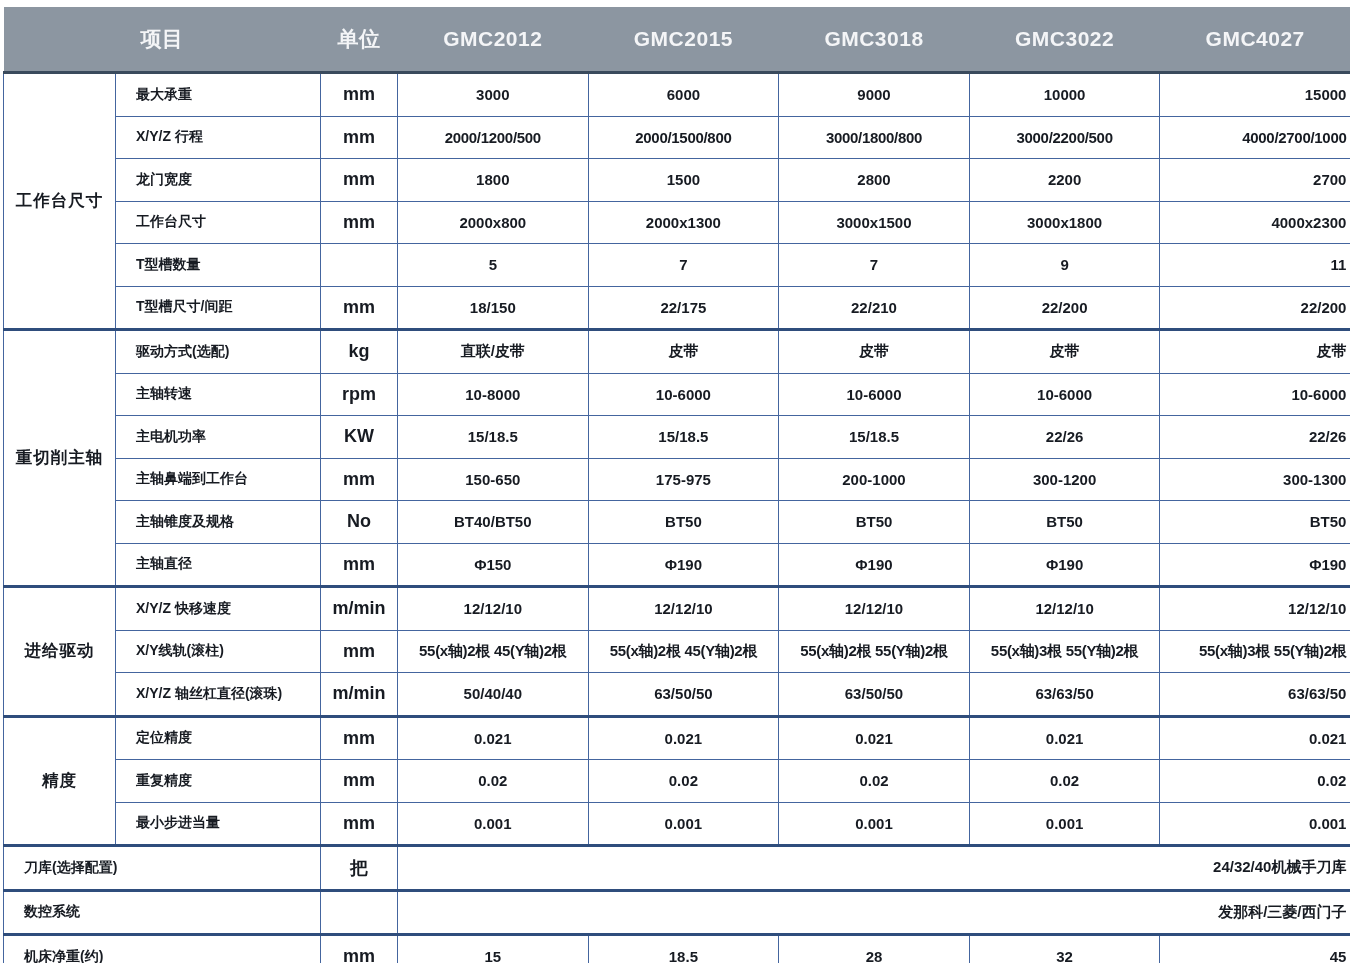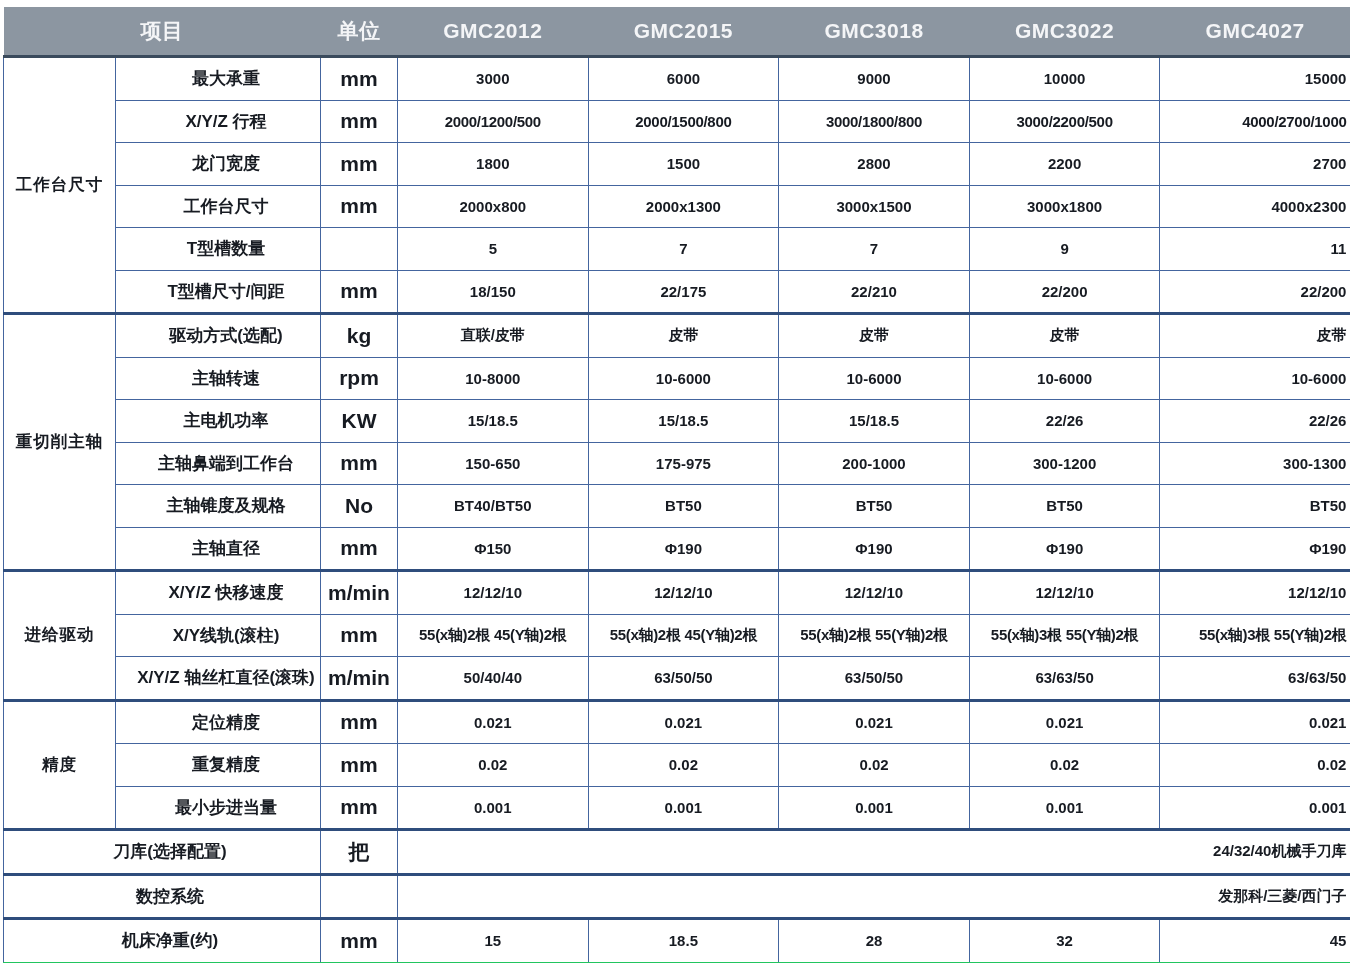--- a/index.html
+++ b/index.html
@@ -7,30 +7,30 @@
     width:1372px;height:963px;background:#ffffff;overflow:hidden;
     font-family:"Liberation Sans","DejaVu Sans",sans-serif;
   }
   table.spec{
     border-collapse:collapse;table-layout:fixed;
     width:1347px;margin:7px 0 0 3px;
   }
   th.hdr{
     background:#8C96A1;color:#F4F5F7;font-weight:bold;font-size:21px;
     height:48px;border:none;border-bottom:3px solid #3A4A5C;
-    letter-spacing:0.5px;padding:0;text-align:center;
+    letter-spacing:0.5px;padding:8px;text-align:center;
   }
   td{
     border:1.5px solid #44659E;height:41.5px;text-align:center;
     font-size:15px;color:#171b22;font-weight:600;padding:0 4px;
     white-space:nowrap;overflow:hidden;
   }
   td.group{font-weight:bold;font-size:16.5px;letter-spacing:1px;}
-  td.label{text-align:center;padding-left:20px;font-weight:bold;font-size:17px;}
-  td.unit{font-size:21px;font-weight:600;}
+  td.label{text-align:left;padding-left:20px;font-weight:bold;font-size:14px;}
+  td.unit{font-size:18px;font-weight:600;}
   td.val{font-size:15px;}
   td.val.narrowfit{font-size:15px;letter-spacing:-0.3px;}
   tr.thick > td{border-top:3px solid #2F4D7C;}
   tr.last > td{border-bottom:3px solid #22c55e;margin-top:44px;}
   td:last-child{border-right:none;text-align:right;}
 </style>
 </head>
 <body>
 
 <table class="spec">

